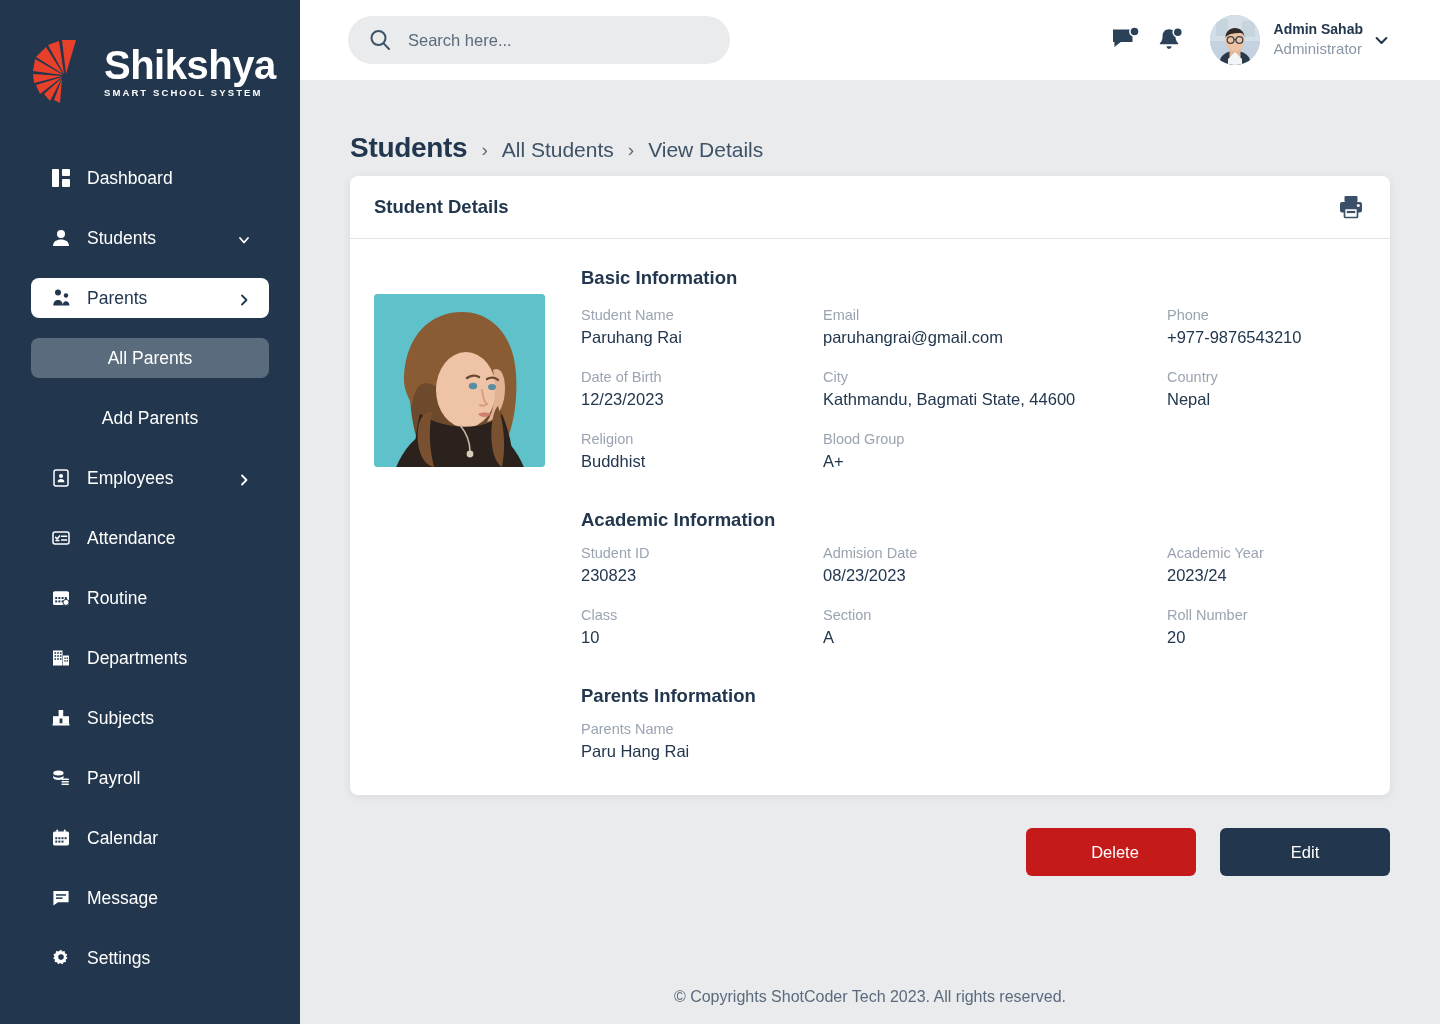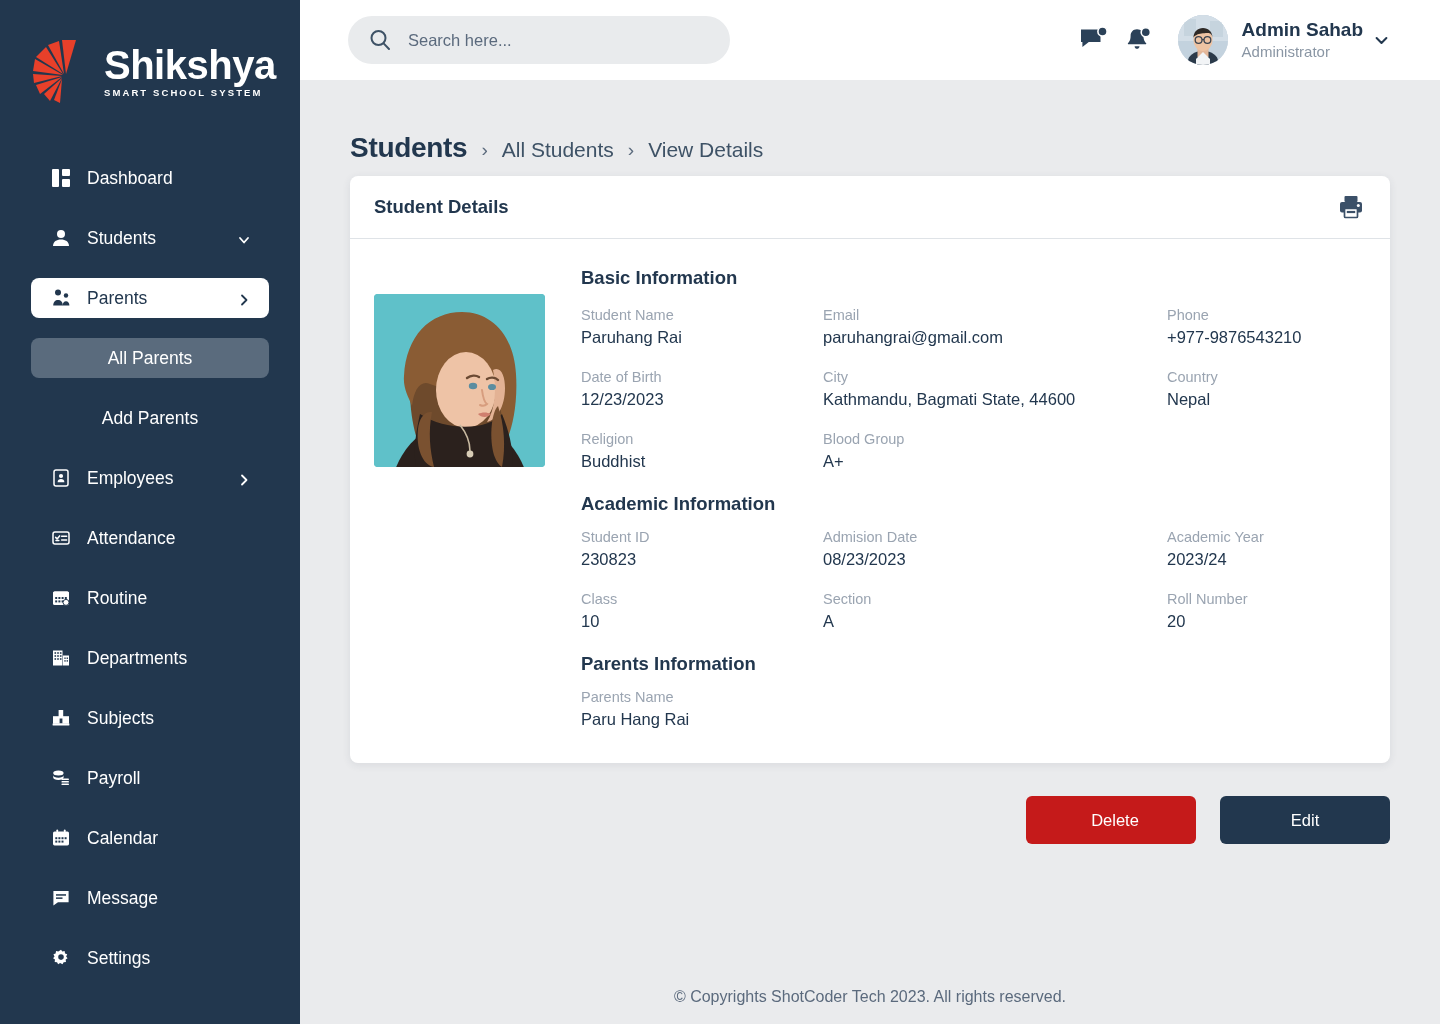--- a/index.html
+++ b/index.html
@@ -102,21 +102,21 @@
     cursor: pointer;
   }
   .avatar {
     width: 50px; height: 50px; border-radius: 50%;
     margin-left: 18px; margin-right: 14px;
     overflow: hidden; flex: 0 0 50px;
     background: #cfd8e0; position: relative;
   }
   .user-meta { line-height: 1.25; }
   .user-name {
-    font-size: 19px; font-weight: 700; color: #22374e;
+    font-size: 14px; font-weight: 700; color: #22374e;
   }
   .user-role { font-size: 15px; color: #8a96a4; margin-top: 1px; }
   .user-caret { margin-left: 10px; display: flex; cursor: pointer; }
 
   .content {
     flex: 1 1 auto; padding: 0 50px;
     overflow: hidden; position: relative;
   }
   .breadcrumb {
     display: flex; align-items: baseline;
@@ -170,21 +170,21 @@
     grid-template-columns: 242px 344px 1fr;
     row-gap: 22px;
   }
   .field-label {
     font-size: 14.5px; color: #9aa4b1; font-weight: 400;
     margin-bottom: 5px;
   }
   .field-value {
     font-size: 16.5px; color: #22374e; font-weight: 400;
   }
-  .sec-gap-top { margin-top: 22px; }
+  .sec-gap-top { margin-top: 38px; }
 
   .actions {
     width: 1040px; display: flex; justify-content: flex-end;
     gap: 24px; margin-top: 33px;
   }
   .btn {
     width: 170px; height: 48px; border: none; border-radius: 6px;
     font-family: "Liberation Sans", sans-serif;
     font-size: 16.5px; color: #ffffff; cursor: pointer;
   }

